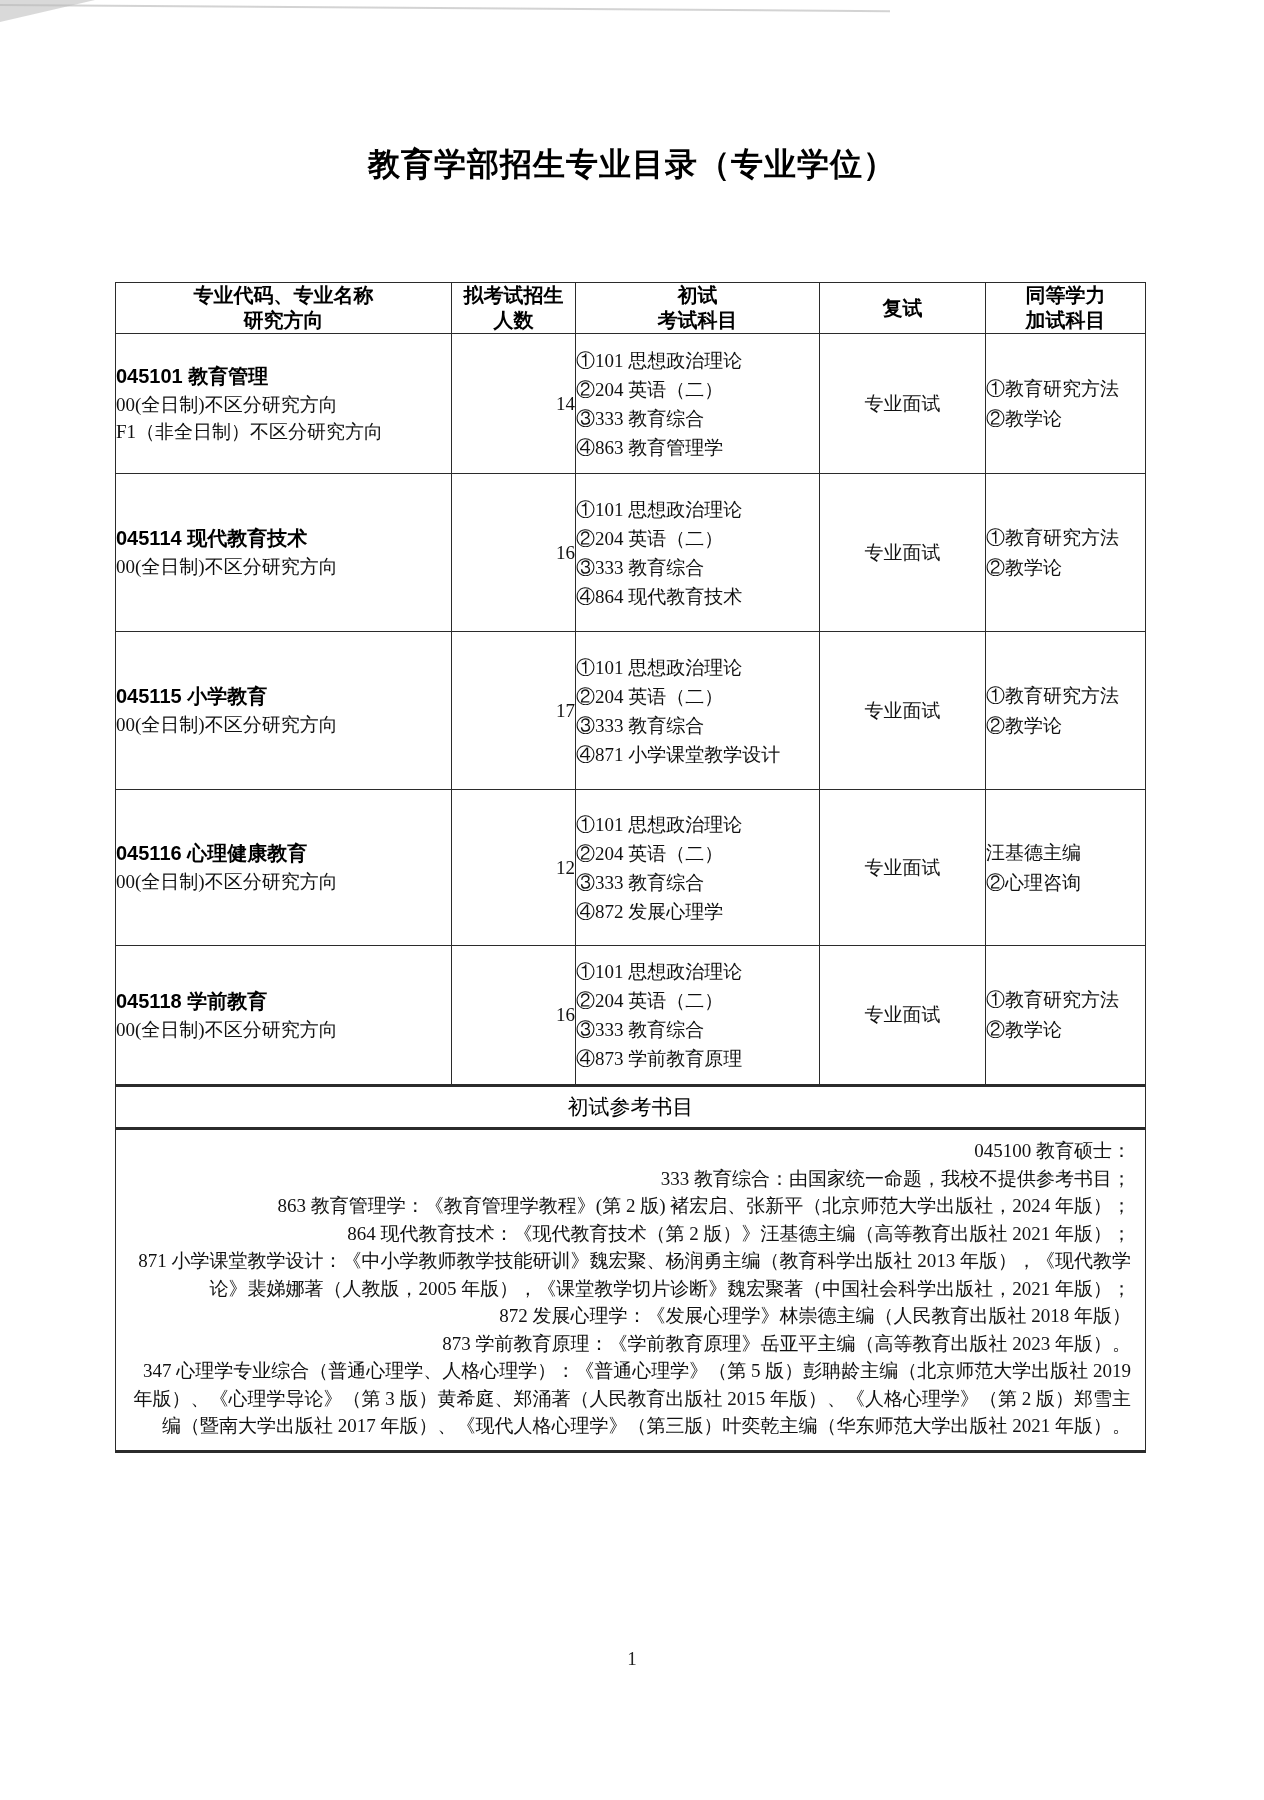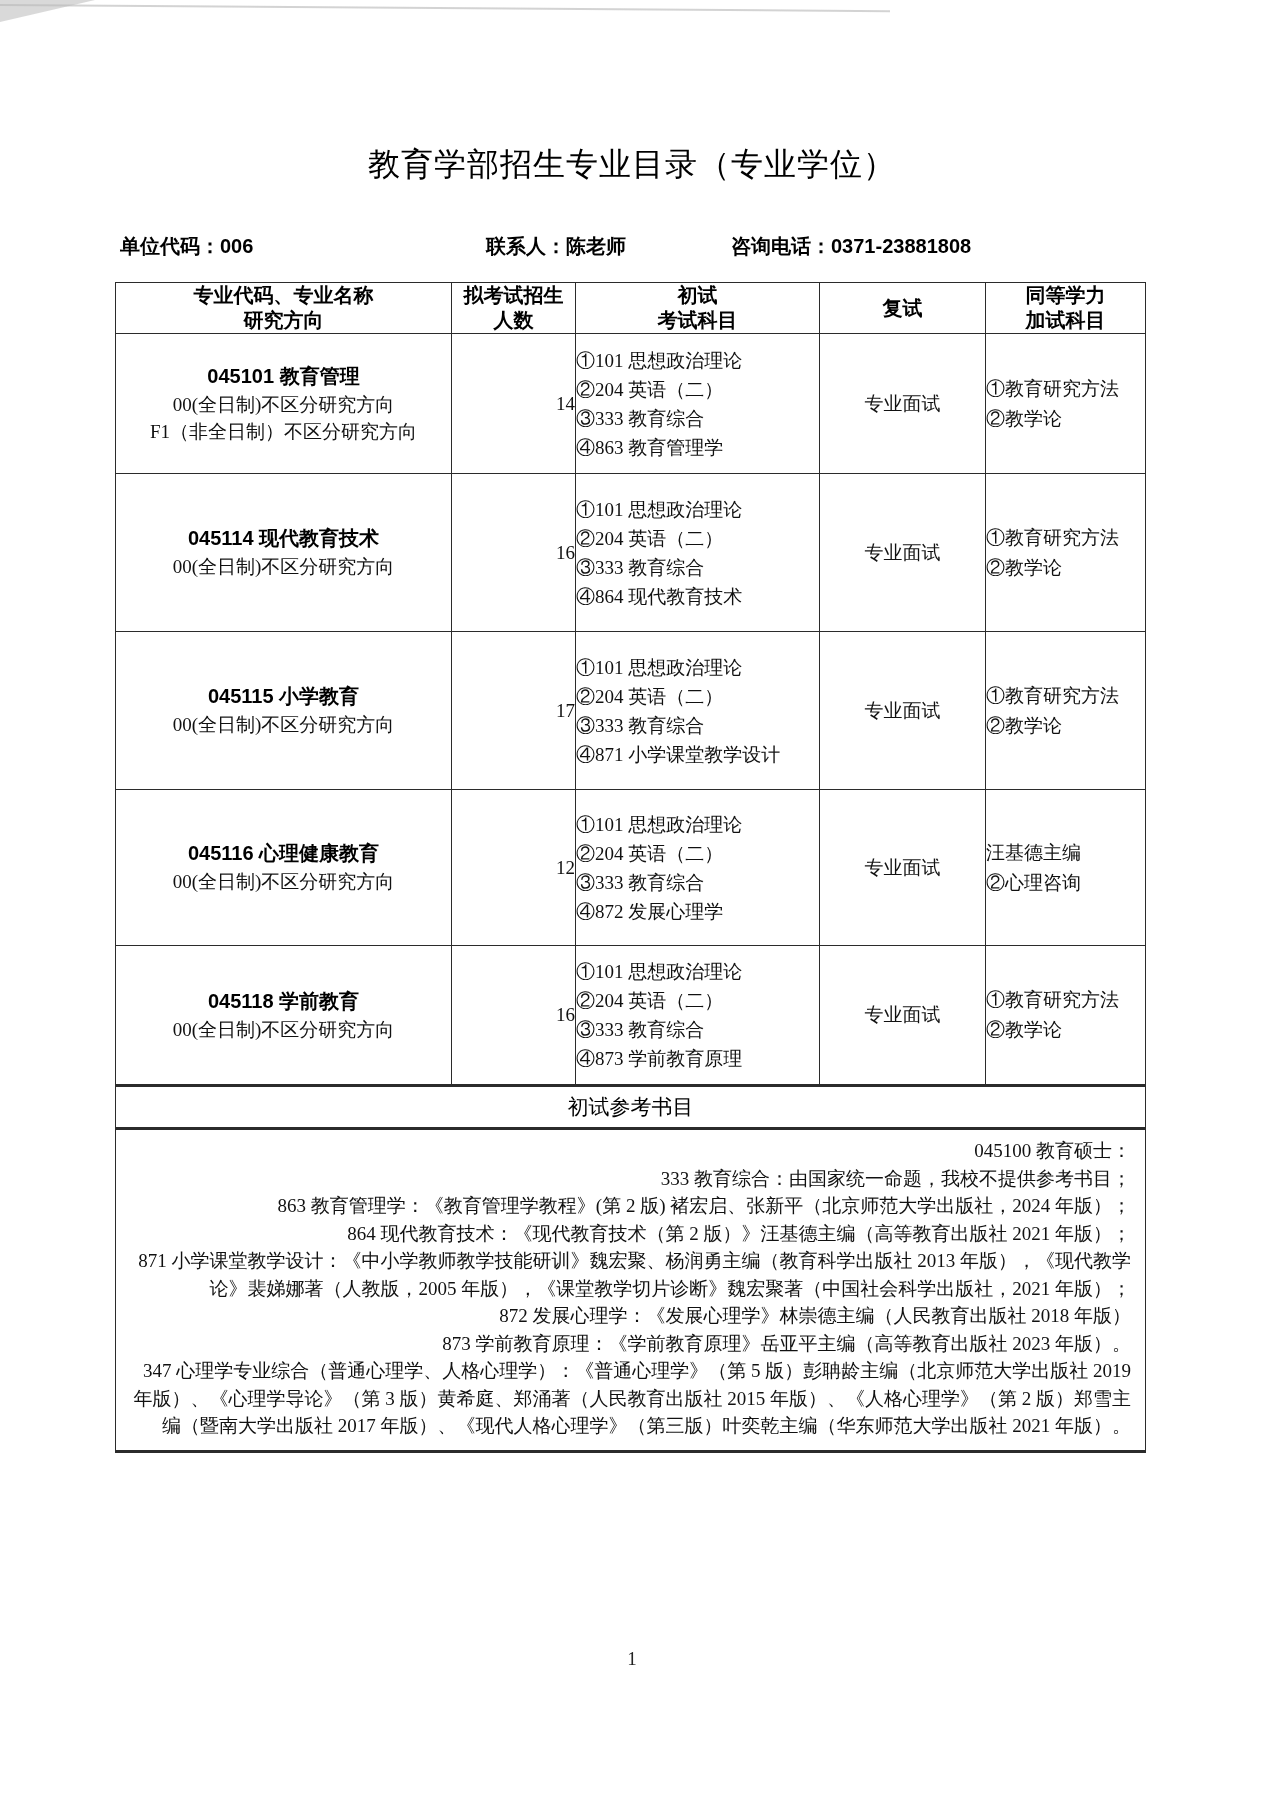--- a/index.html
+++ b/index.html
@@ -21,21 +21,21 @@
   .scan-corner{
     position:absolute;top:0;left:0;width:0;height:0;
     border-top:22px solid #b9b9b9;border-right:95px solid transparent;
     opacity:.55;
   }
 
   .doc-title{
     position:absolute;top:143px;left:0;width:100%;
     text-align:center;
     font-family:"Liberation Sans","DejaVu Sans",sans-serif;
-    font-weight:normal;font-size:32px;color:#000;
+    font-weight:bold;font-size:32px;color:#000;
     letter-spacing:1px;
   }
 
   .info-row{position:absolute;top:233px;left:0;width:100%;height:26px;
     font-family:"Liberation Sans","DejaVu Sans",sans-serif;
     font-weight:bold;font-size:20px;color:#000;}
   .info-unit{position:absolute;left:120px;}
   .info-contact{position:absolute;left:486px;}
   .info-phone{position:absolute;left:731px;}
 
@@ -52,21 +52,21 @@
   }
   tr.hdr td{
     font-family:"Liberation Sans","DejaVu Sans",sans-serif;
     font-weight:bold;font-size:20px;color:#000;
     text-align:center;line-height:25px;
     height:50px;
   }
   .h-r1{height:140px;} .h-r2{height:158px;} .h-r3{height:158px;}
   .h-r4{height:156px;} .h-r5{height:140px;} .h-r6{height:124px;}
 
-  td.c1{padding-left:13px;line-height:27px;text-align:center;}
+  td.c1{padding-left:13px;line-height:27px;}
   td.c1 .code{
     font-family:"Liberation Sans","DejaVu Sans",sans-serif;
     font-weight:bold;font-size:20px;color:#000;margin-bottom:1px;
   }
   td.c2{text-align:right;}
   td.c3{padding-left:22px;line-height:29px;}
   td.c4{text-align:center;}
   td.c5{padding-left:12px;line-height:30px;}
 
   tr.band td{
@@ -91,25 +91,20 @@
 </head>
 <body>
 
 <div class="sheet">
 
   <div class="scan-edge-top"></div>
   <div class="scan-corner"></div>
 
   <div class="doc-title">教育学部招生专业目录（专业学位）</div>
 
-  <div class="info-row">
-    <span class="info-unit"><span>单位代码：</span><span>006</span></span>
-    <span class="info-contact"><span>联系人：</span><span>陈老师</span></span>
-    <span class="info-phone"><span>咨询电话：</span><span>0371-23881808</span></span>
-  </div>
 
   <table class="catalog">
     <colgroup>
       <col style="width:336px">
         <col style="width:124px">
         <col style="width:244px">
         <col style="width:166px">
         <col style="width:160px">
     </colgroup>
 

